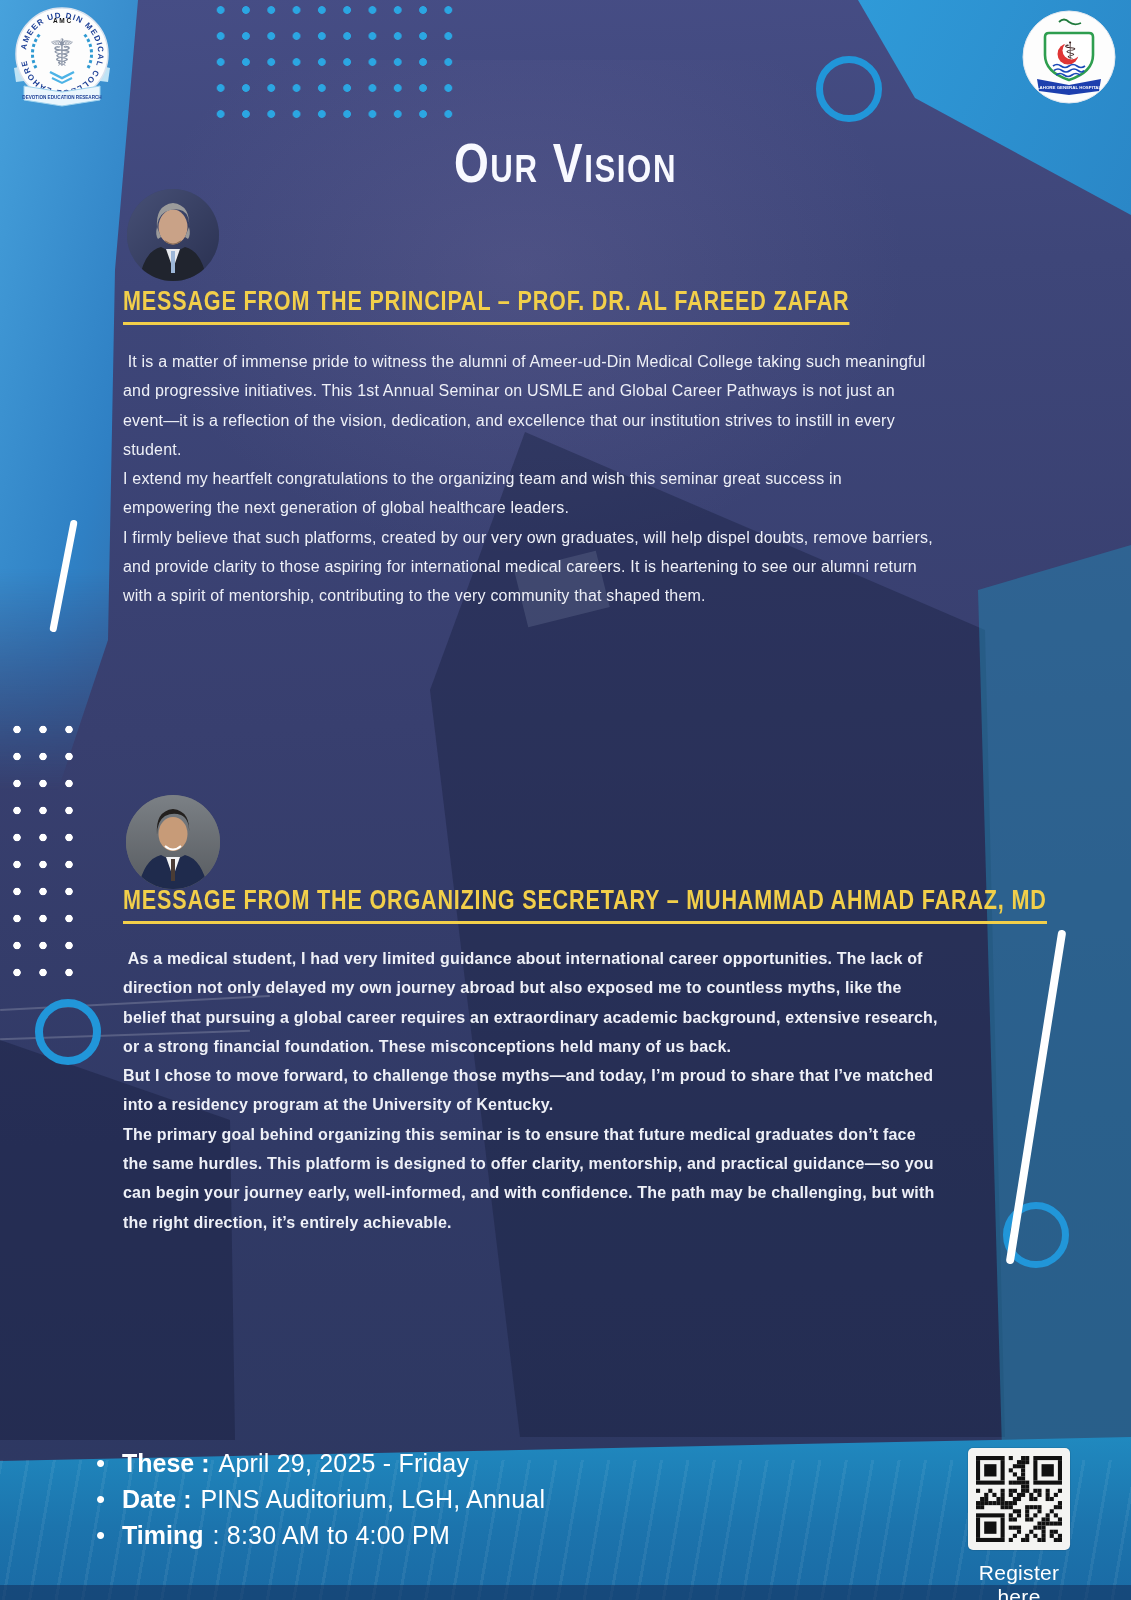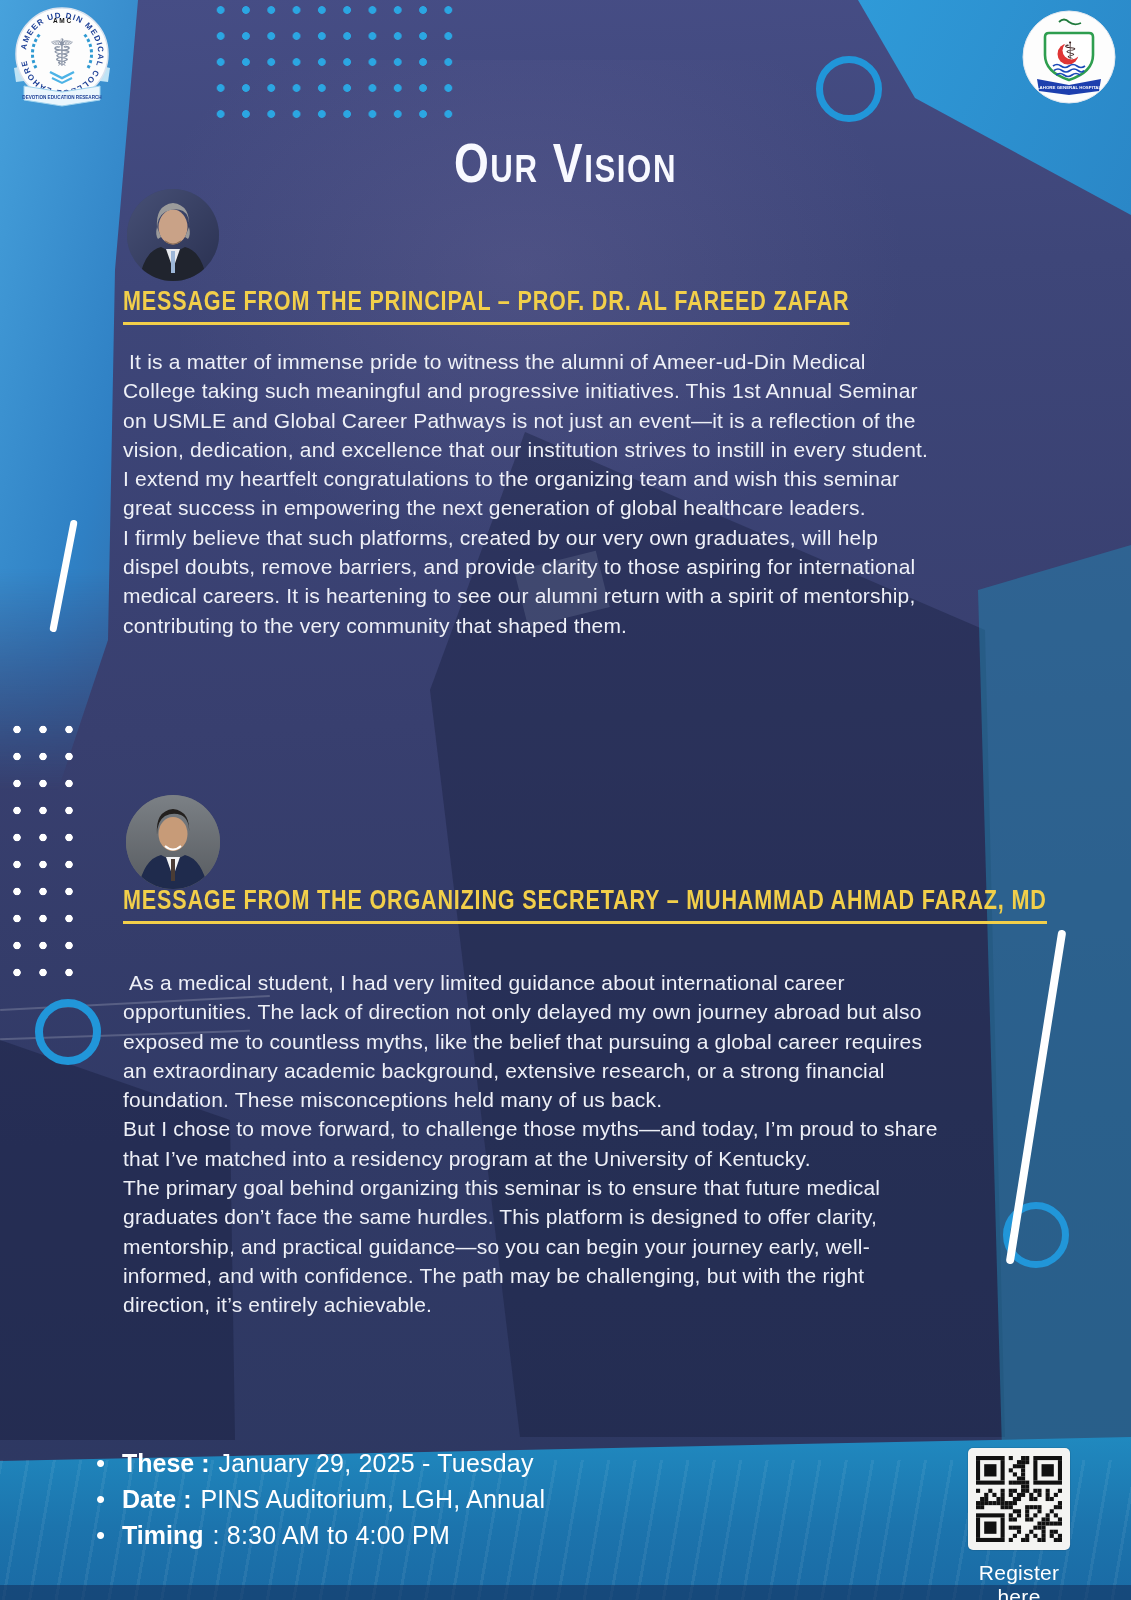--- a/index.html
+++ b/index.html
@@ -68,24 +68,24 @@
   .avatar-1{left:127px;top:189px;width:92px;height:92px;}
   .avatar-2{left:126px;top:795px;width:94px;height:94px;}
   .avatar svg{display:block;width:100%;height:100%;}
   
   .sec-heading{position:absolute;left:123px;}
   .sec-heading-1{top:286px;}
   .sec-heading-2{top:885px;}
   .sec-heading span{display:inline-block;transform:scaleX(.8);transform-origin:left center;
     font-size:27px;font-weight:700;letter-spacing:1px;color:var(--yellow);
     border-bottom:3px solid var(--yellow);padding-bottom:5px;white-space:nowrap;}
-  .sec-body{position:absolute;left:123px;color:#eef0f7;font-size:21px;line-height:29.3px;
+  .sec-body{position:absolute;left:123px;color:#eef0f7;font-size:16px;line-height:29.3px;
     letter-spacing:.2px;}
   .sec-body-1{top:347px;width:812px;}
-  .sec-body-2{top:968px;width:820px;}
+  .sec-body-2{top:944px;width:820px;font-weight:bold;}
   .sec-body p{margin:0;white-space:pre-wrap;}
   
   .details{position:absolute;left:96px;top:1449px;list-style:none;margin:0;padding:0;}
   .details li{display:flex;align-items:baseline;margin-bottom:7px;color:#fff;font-size:25px;}
   .details .bullet{width:26px;font-size:26px;line-height:1;}
   .details .lbl{font-weight:700;margin-right:9px;white-space:pre;}
   .details .val{font-weight:400;letter-spacing:.2px;}
   
   .register{position:absolute;left:960px;top:1448px;width:118px;text-align:center;cursor:pointer;}
   .qr-box{margin:0 auto;width:86px;height:86px;background:#f4f4f2;border-radius:5px;
@@ -217,21 +217,21 @@
   <div class="sec-body sec-body-2">
     <p> As a medical student, I had very limited guidance about international career opportunities. The lack of direction not only delayed my own journey abroad but also exposed me to countless myths, like the belief that pursuing a global career requires an extraordinary academic background, extensive research, or a strong financial foundation. These misconceptions held many of us back.</p>
     <p>But I chose to move forward, to challenge those myths—and today, I’m proud to share that I’ve matched into a residency program at the University of Kentucky.</p>
     <p>The primary goal behind organizing this seminar is to ensure that future medical graduates don’t face the same hurdles. This platform is designed to offer clarity, mentorship, and practical guidance—so you can begin your journey early, well-informed, and with confidence. The path may be challenging, but with the right direction, it’s entirely achievable.</p>
   </div>
 
   <ul class="details">
     <li>
       <span class="bullet">•</span>
       <span class="lbl">These :</span>
-      <span class="val">January 29, 2025 - Tuesday</span>
+      <span class="val">April 29, 2025 - Friday</span>
     </li>
     <li>
       <span class="bullet">•</span>
       <span class="lbl">Date :</span>
       <span class="val">PINS Auditorium, LGH, Annual</span>
     </li>
     <li>
       <span class="bullet">•</span>
       <span class="lbl">Timing</span>
       <span class="val">: 8:30 AM to 4:00 PM</span>

